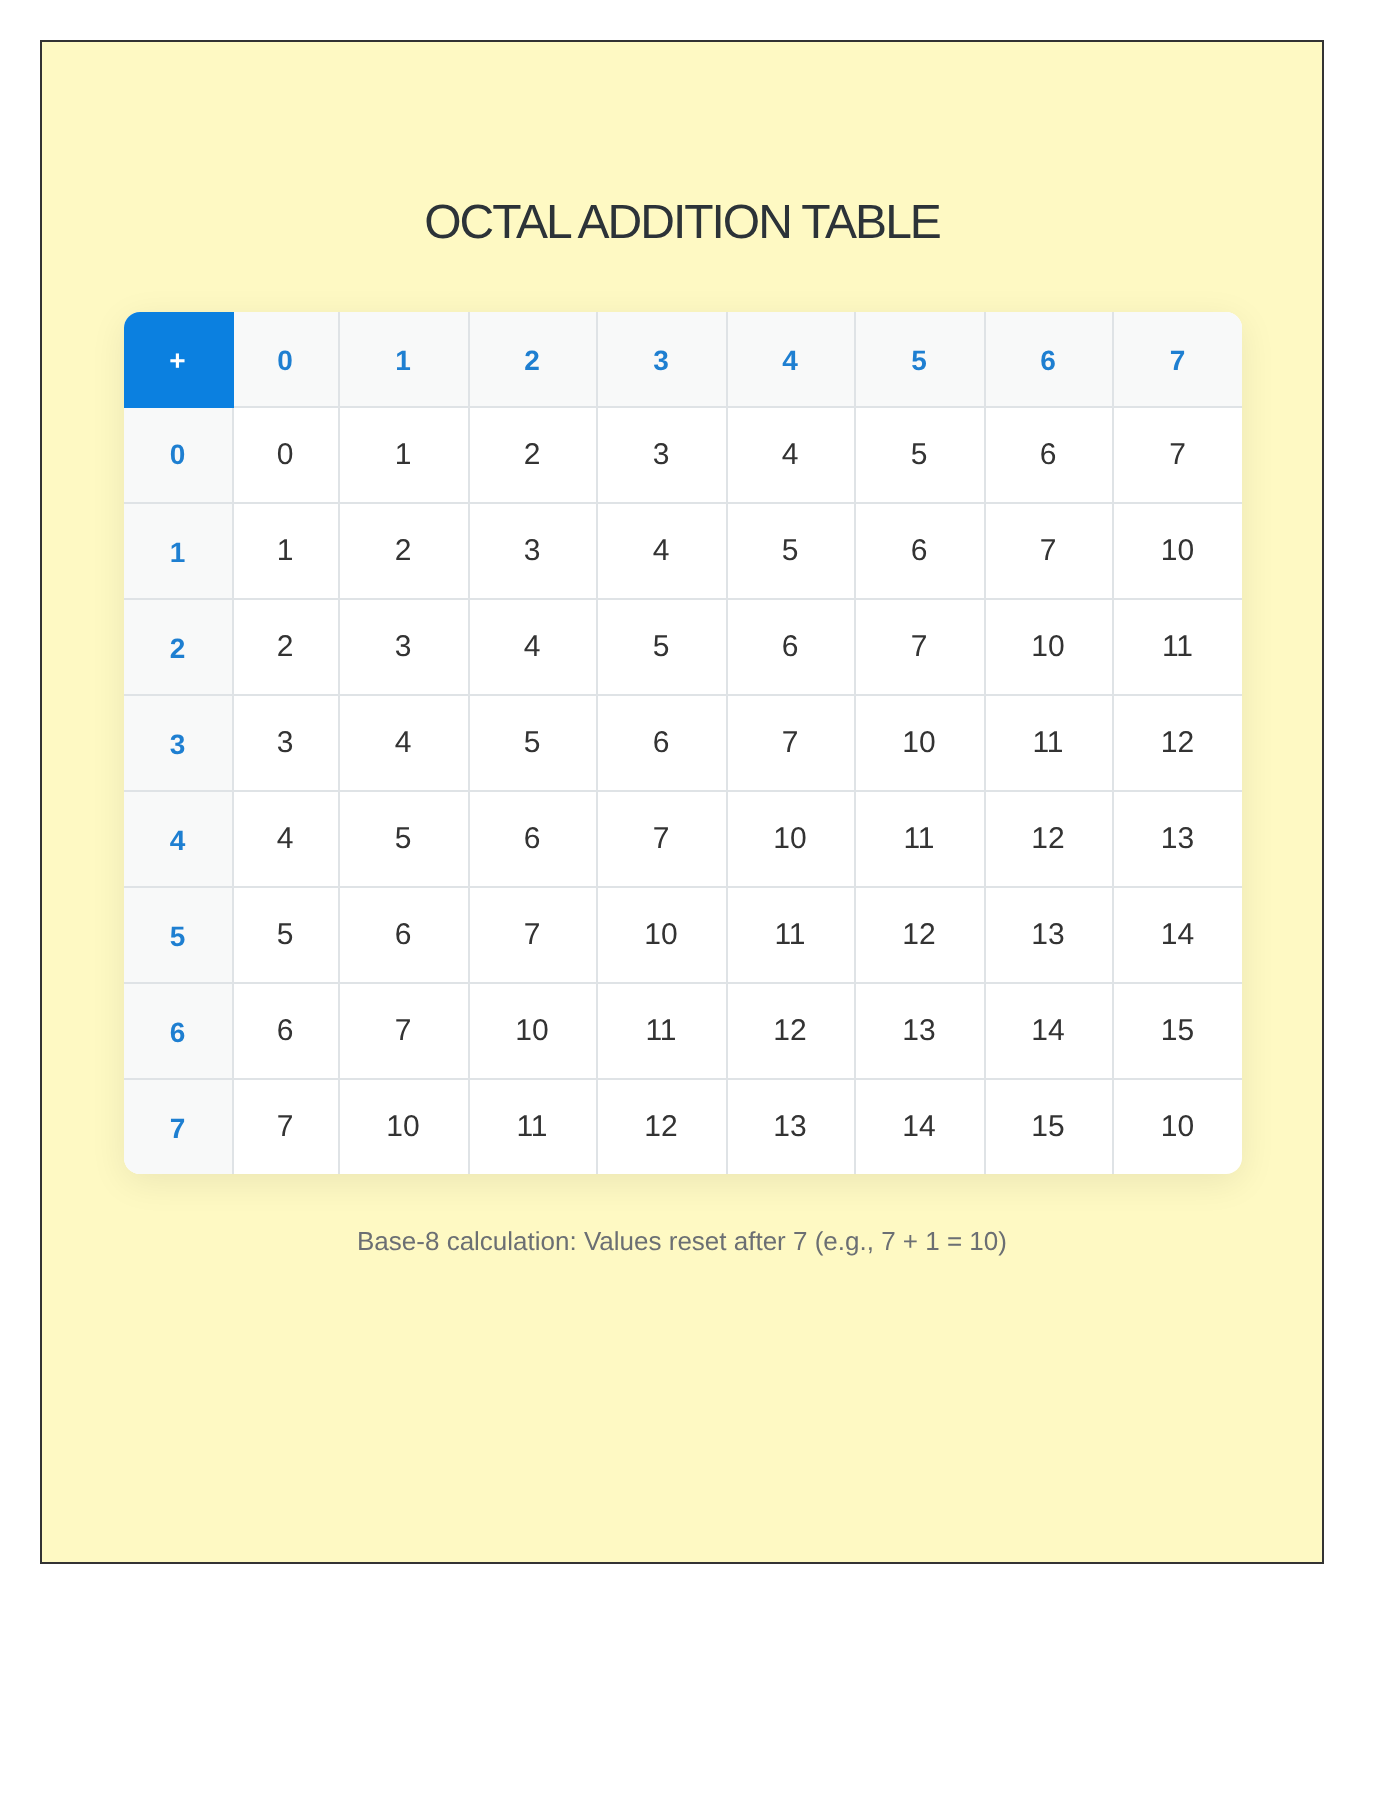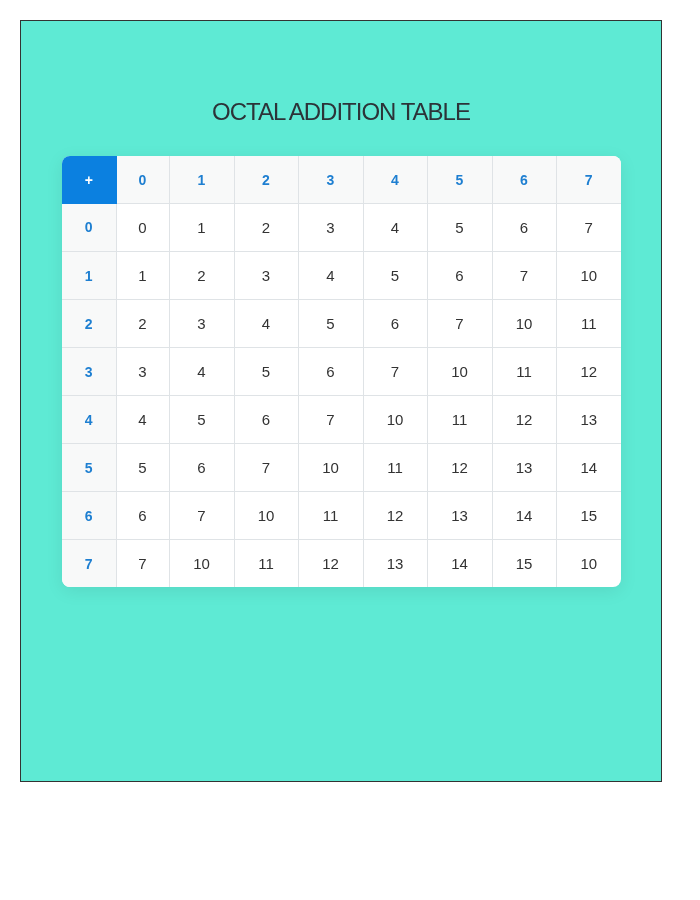--- a/index.html
+++ b/index.html
@@ -10,21 +10,21 @@
       height: 900px;
       font-family: "Liberation Sans", sans-serif;
     }
     .frame {
       position: absolute;
       left: 20px;
       top: 20px;
       width: 640px;
       height: 760px;
       border: 1px solid #333333;
-      background: #5eead4;
+      background: #fef9c3;
       box-sizing: content-box;
     }
     .title {
       position: absolute;
       left: 0;
       right: 0;
       top: 77px;
       text-align: center;
       font-size: 24px;
       font-weight: normal;
@@ -210,13 +210,14 @@
           <td>12</td>
           <td>13</td>
           <td>14</td>
           <td>15</td>
           <td>10</td>
         </tr>
       </tbody>
     </table>
   </div>
 
+  <p class="note">Base-8 calculation: Values reset after 7 (e.g., 7 + 1 = 10)</p>
 </div>
 
 </body></html>

